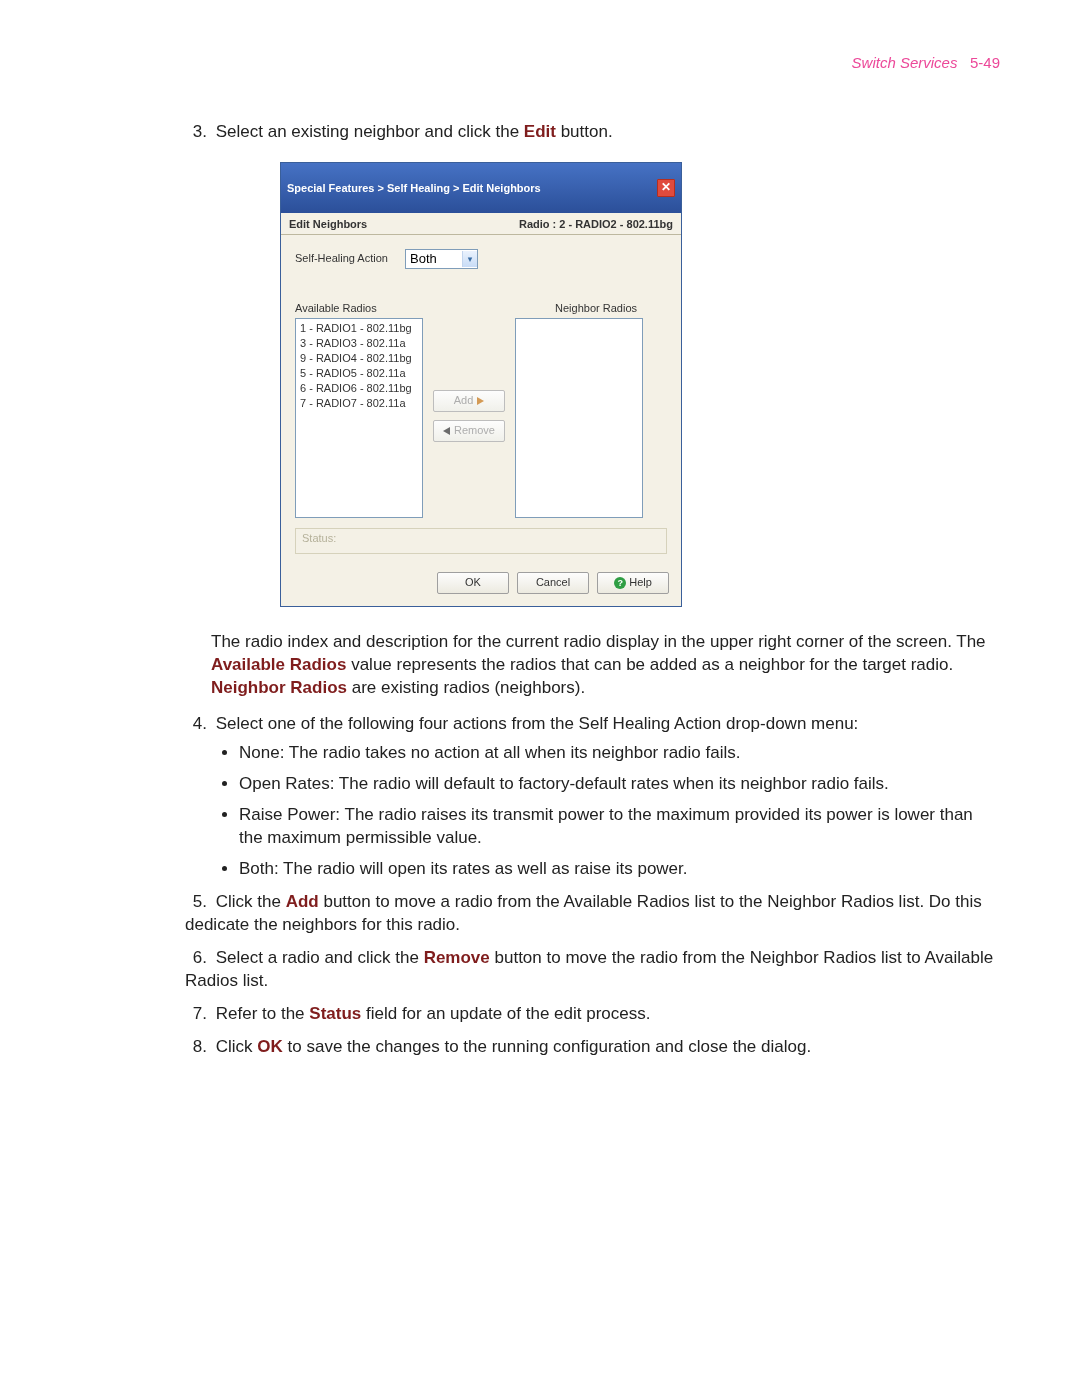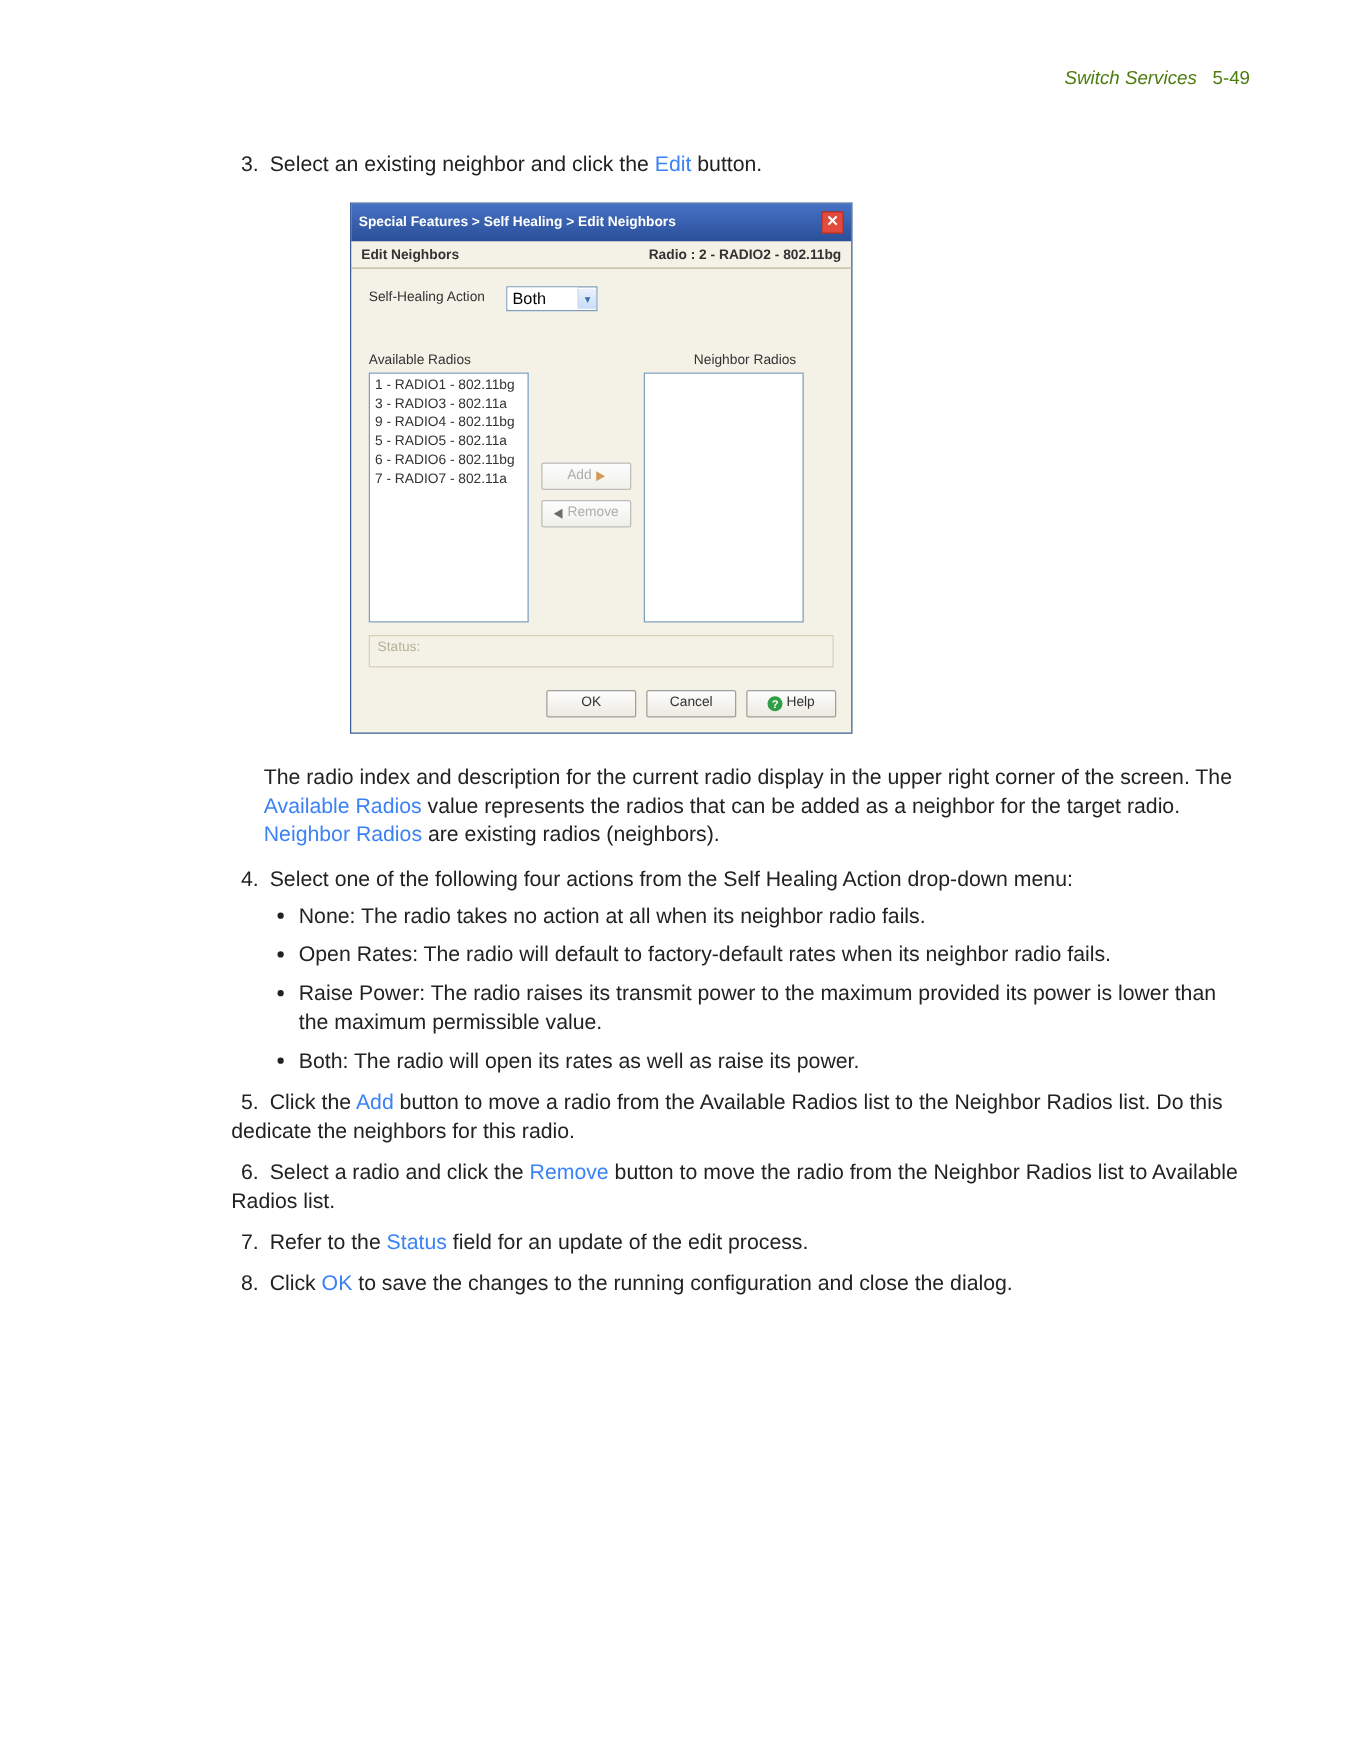--- a/index.html
+++ b/index.html
@@ -12,42 +12,42 @@
   .page {
     width: 1080px;
     min-height: 1397px;
     position: relative;
     box-sizing: border-box;
     padding: 54px 80px 60px 80px;
   }
   .header-line {
     text-align: right;
     font-size: 15px;
-    color: #4d7c0f;
+    color: #ec4899;
     margin-bottom: 50px;
   }
   .header-line .italic { font-style: italic; }
   .content {
     margin-left: 105px;
     font-size: 17px;
     line-height: 1.35;
   }
   .step { margin-bottom: 10px; }
   .step-num {
     display: inline-block;
     width: 22px;
     text-align: right;
     margin-right: 4px;
   }
   .step-body-first { display: inline; }
   .step-continue {
     margin-left: 26px;
     margin-top: 6px;
   }
-  .bold-blue { color: #3b82f6; font-weight: normal; }
+  .bold-blue { color: #7f1d1d; font-weight: bold; }
   ul.bullets {
     margin: 6px 0 10px 26px;
     padding-left: 28px;
   }
   ul.bullets li {
     margin-bottom: 8px;
   }
 
   
   .dialog-wrap {
@@ -58,21 +58,21 @@
     border: 1px solid #3a5f9a;
     background: #f4f1e6;
     font-family: Tahoma, Arial, sans-serif;
     font-size: 11px;
     color: #333;
   }
   .dlg-title {
     background: linear-gradient(#4672c4, #2b4f99);
     color: #fff;
     font-weight: bold;
-    padding: 6px 6px;
+    padding: 16px 6px;
     display: flex;
     align-items: center;
     justify-content: space-between;
   }
   .dlg-close {
     width: 16px; height: 16px;
     background: #e04b3d;
     border: 1px solid #b52e1f;
     color: #fff;
     font-size: 12px;

